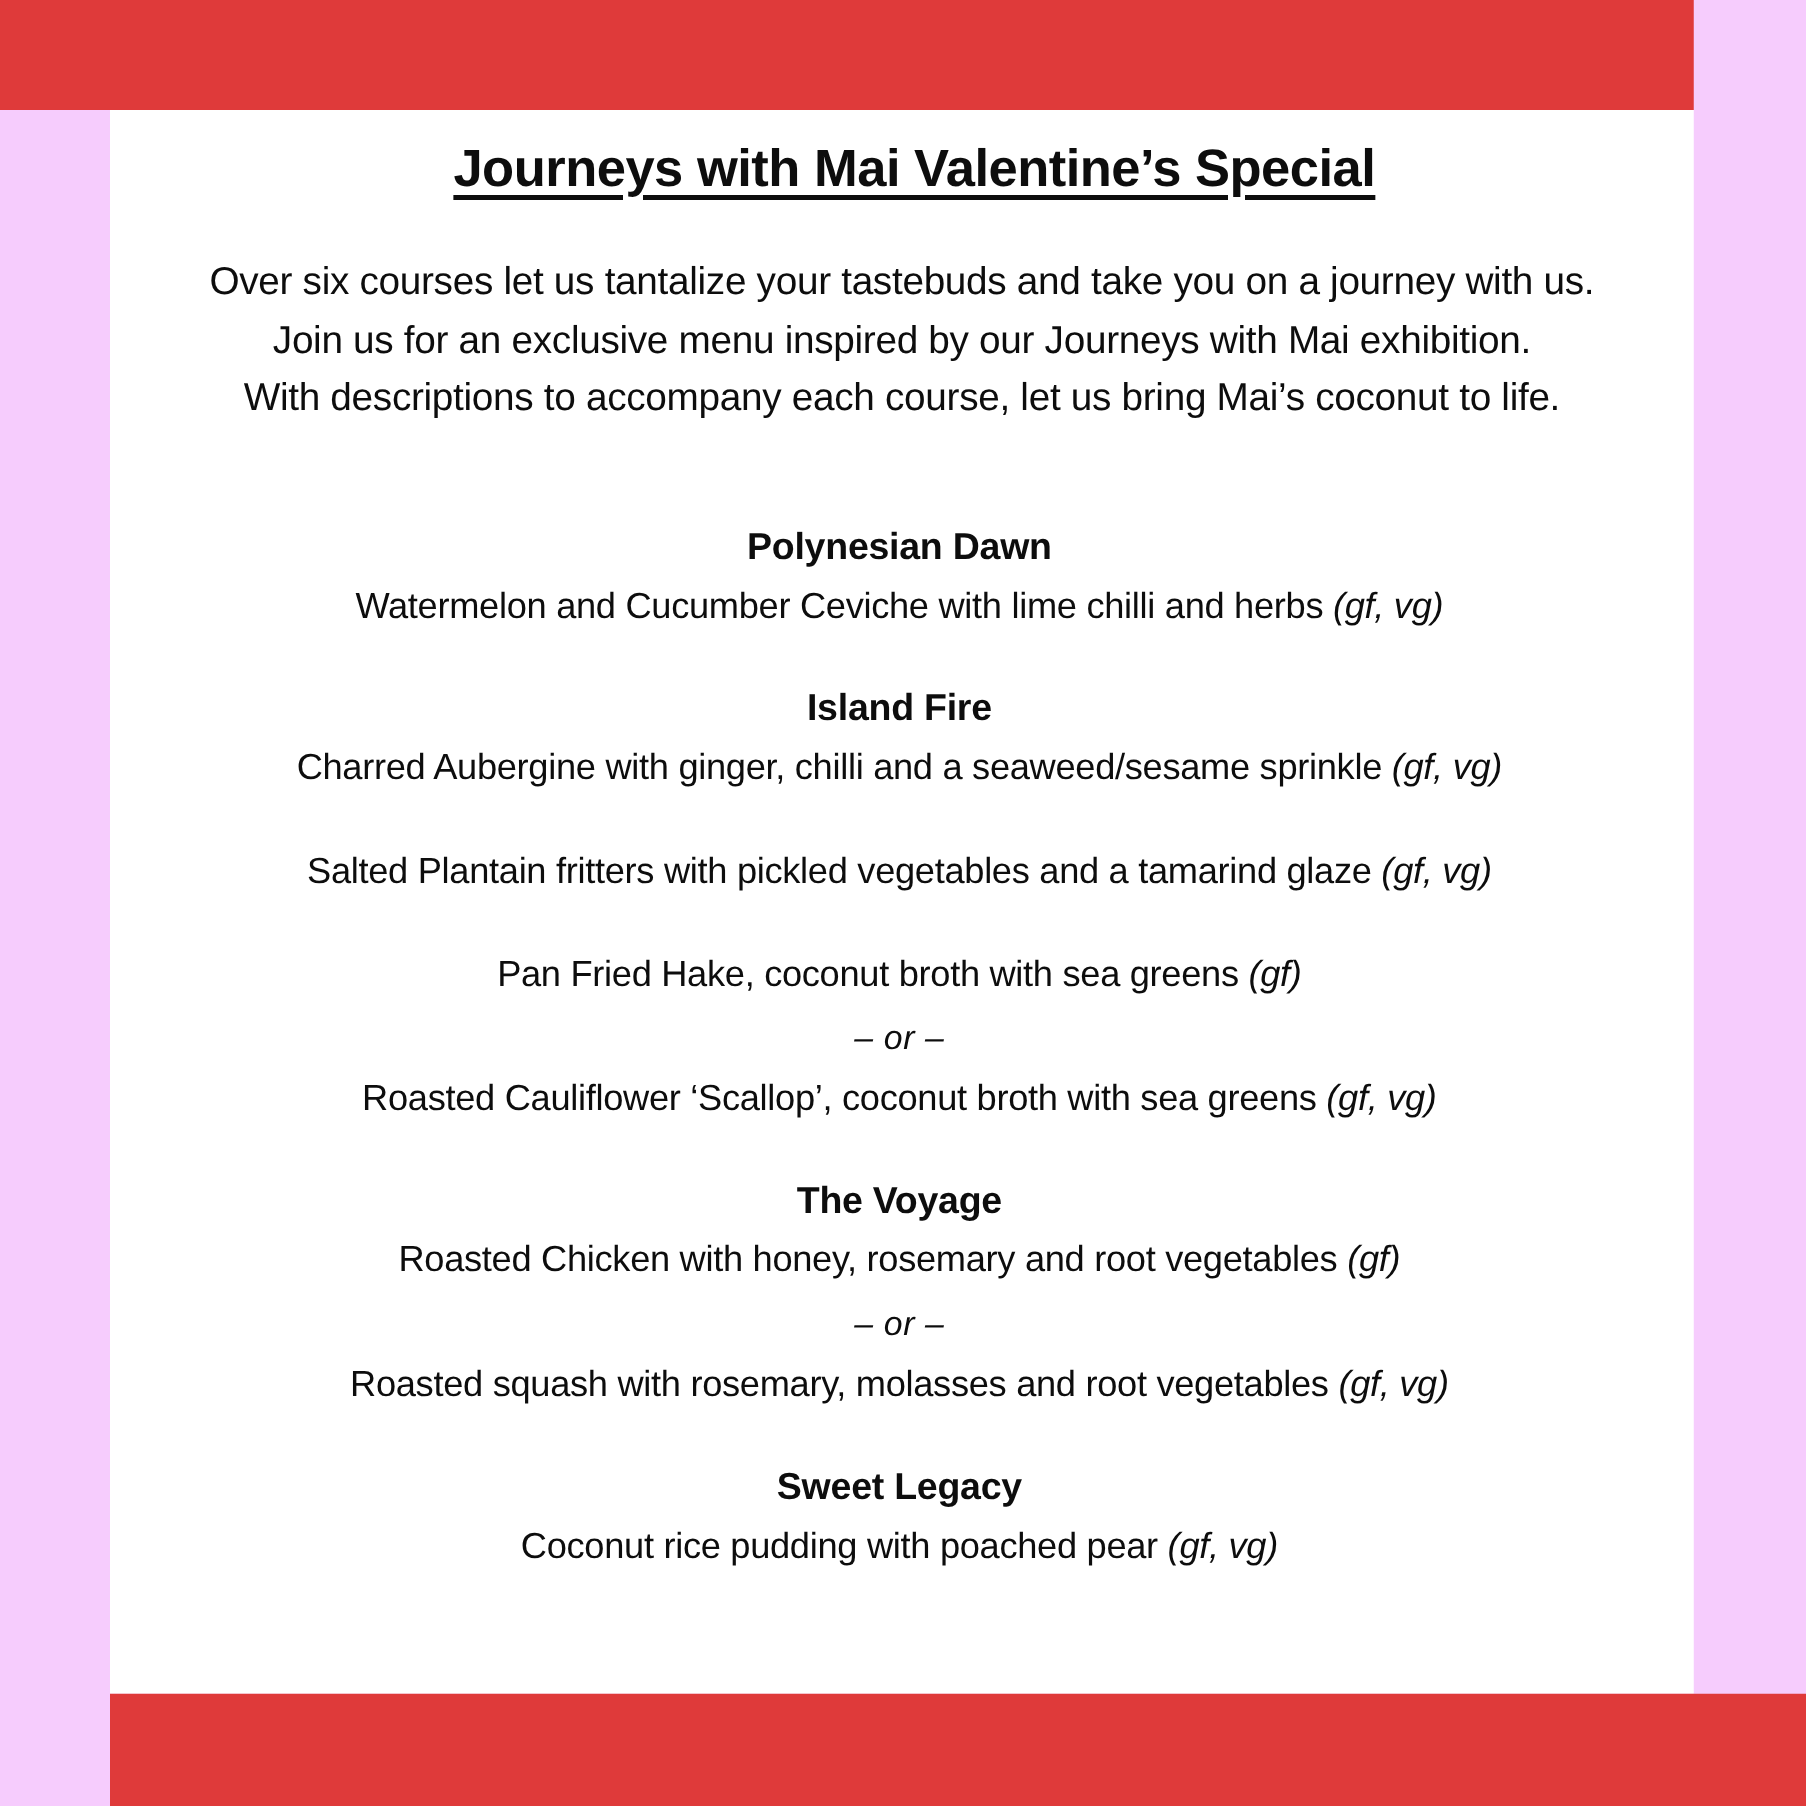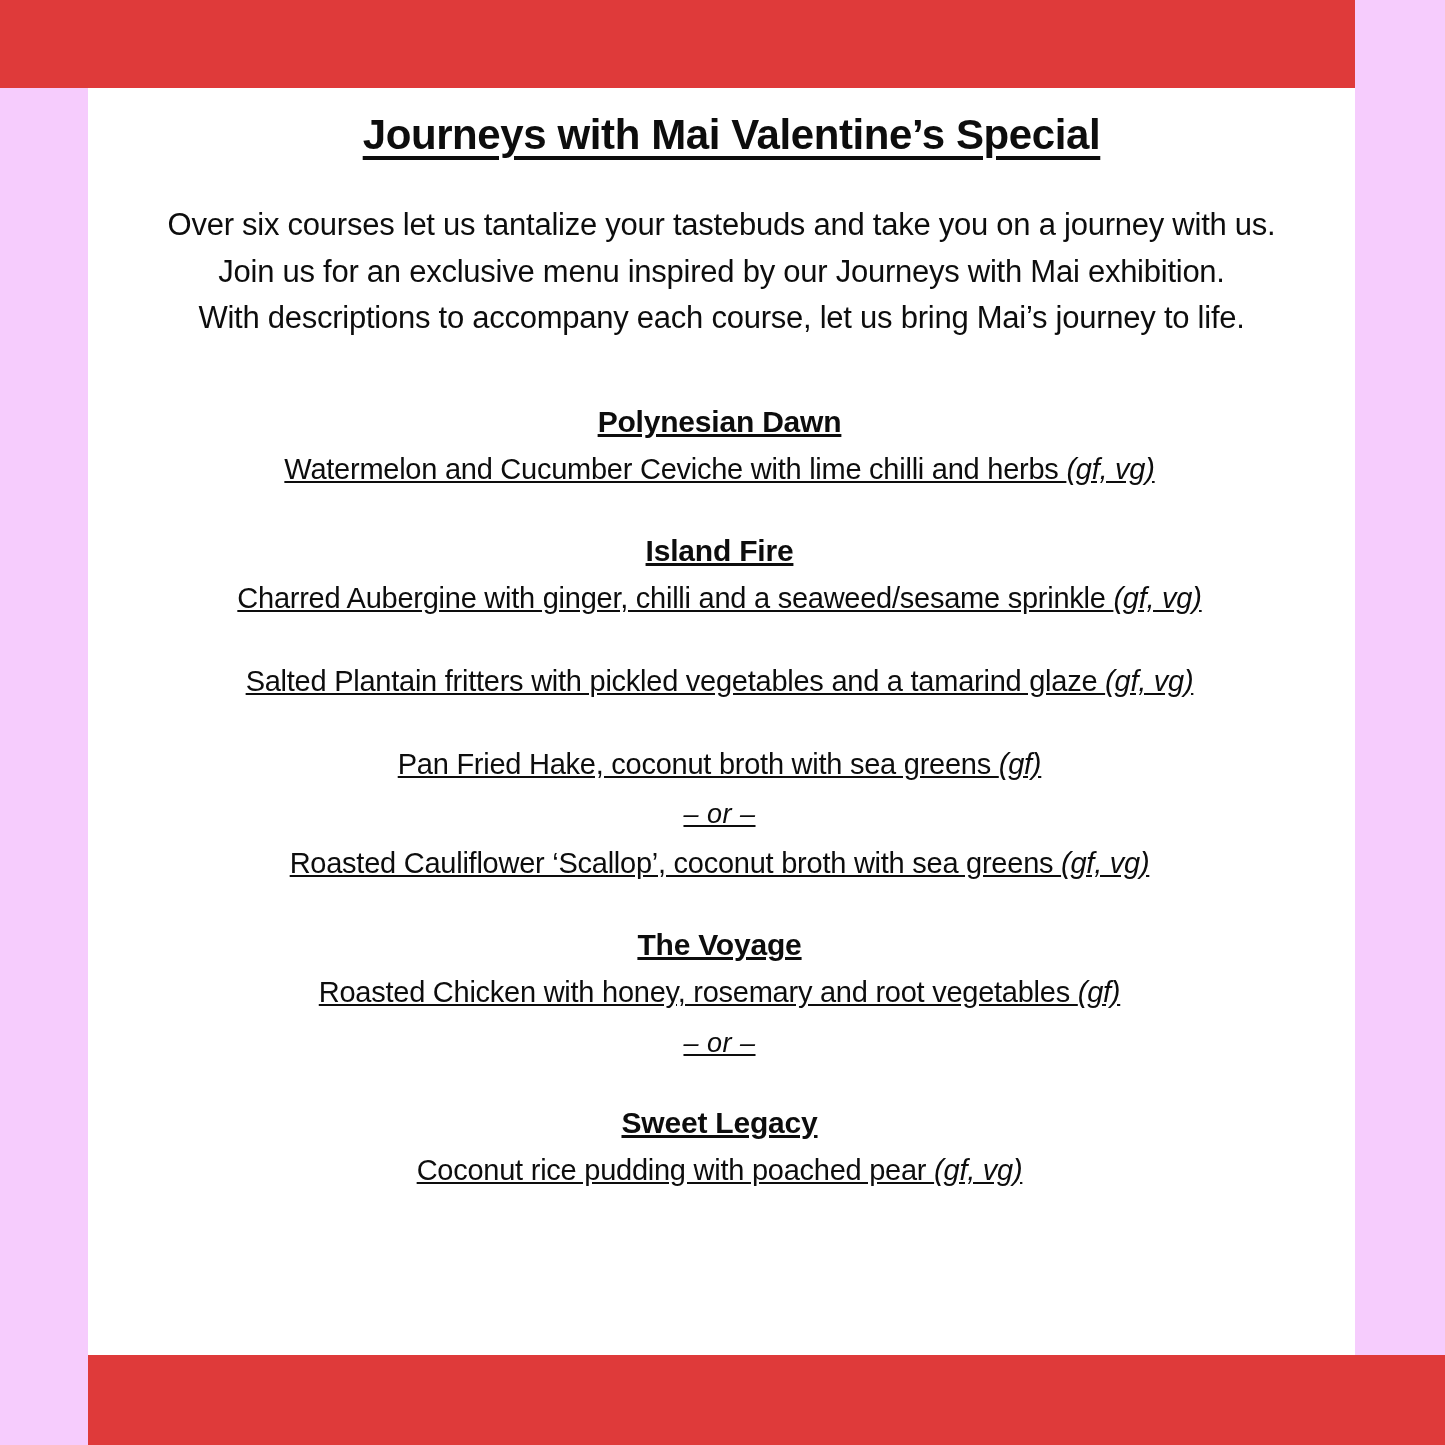--- a/index.html
+++ b/index.html
@@ -68,24 +68,23 @@
     margin: 0;
     padding: 44px 30px 0 30px;
     letter-spacing: -0.25px;
   }
   .menu-intro .intro-line {
     display: block;
     white-space: nowrap;
   }
 
   .courses {
-    margin: 0;
+    margin: 16px;
     padding: 62px 20px 0 16px;
     list-style: none;
-    text-decoration: underline;
   }
 
   .course {
     margin: 0 0 44px 0;
   }
   .course:last-child {
     margin-bottom: 0;
   }
 
   .course-name {
@@ -124,21 +123,21 @@
 
 <div class="band-top"></div>
 
 <div class="menu-card">
 
   <h1 class="menu-title">Journeys with Mai Valentine’s Special</h1>
 
   <div class="menu-intro">
     <span class="intro-line">Over six courses let us tantalize your tastebuds and take you on a journey with us.</span>
     <span class="intro-line">Join us for an exclusive menu inspired by our Journeys with Mai exhibition.</span>
-    <span class="intro-line">With descriptions to accompany each course, let us bring Mai’s journey to life.</span>
+    <span class="intro-line">With descriptions to accompany each course, let us bring Mai’s coconut to life.</span>
   </div>
 
   <div class="courses">
 
     <div class="course">
       <div class="course-name">Polynesian Dawn</div>
       <div class="course-desc"><span>Watermelon and Cucumber Ceviche with lime chilli and herbs </span><span class="tag">(gf, vg)</span></div>
     </div>
 
     <div class="course">
@@ -153,20 +152,21 @@
     <div class="course">
       <div class="course-desc"><span>Pan Fried Hake, coconut broth with sea greens </span><span class="tag">(gf)</span></div>
       <div class="course-or">– or –</div>
       <div class="course-desc"><span>Roasted Cauliflower ‘Scallop’, coconut broth with sea greens </span><span class="tag">(gf, vg)</span></div>
     </div>
 
     <div class="course">
       <div class="course-name">The Voyage</div>
       <div class="course-desc"><span>Roasted Chicken with honey, rosemary and root vegetables </span><span class="tag">(gf)</span></div>
       <div class="course-or">– or –</div>
+      <div class="course-desc"><span>Roasted squash with rosemary, molasses and root vegetables </span><span class="tag">(gf, vg)</span></div>
     </div>
 
     <div class="course">
       <div class="course-name">Sweet Legacy</div>
       <div class="course-desc"><span>Coconut rice pudding with poached pear </span><span class="tag">(gf, vg)</span></div>
     </div>
 
   </div>
 </div>
 

